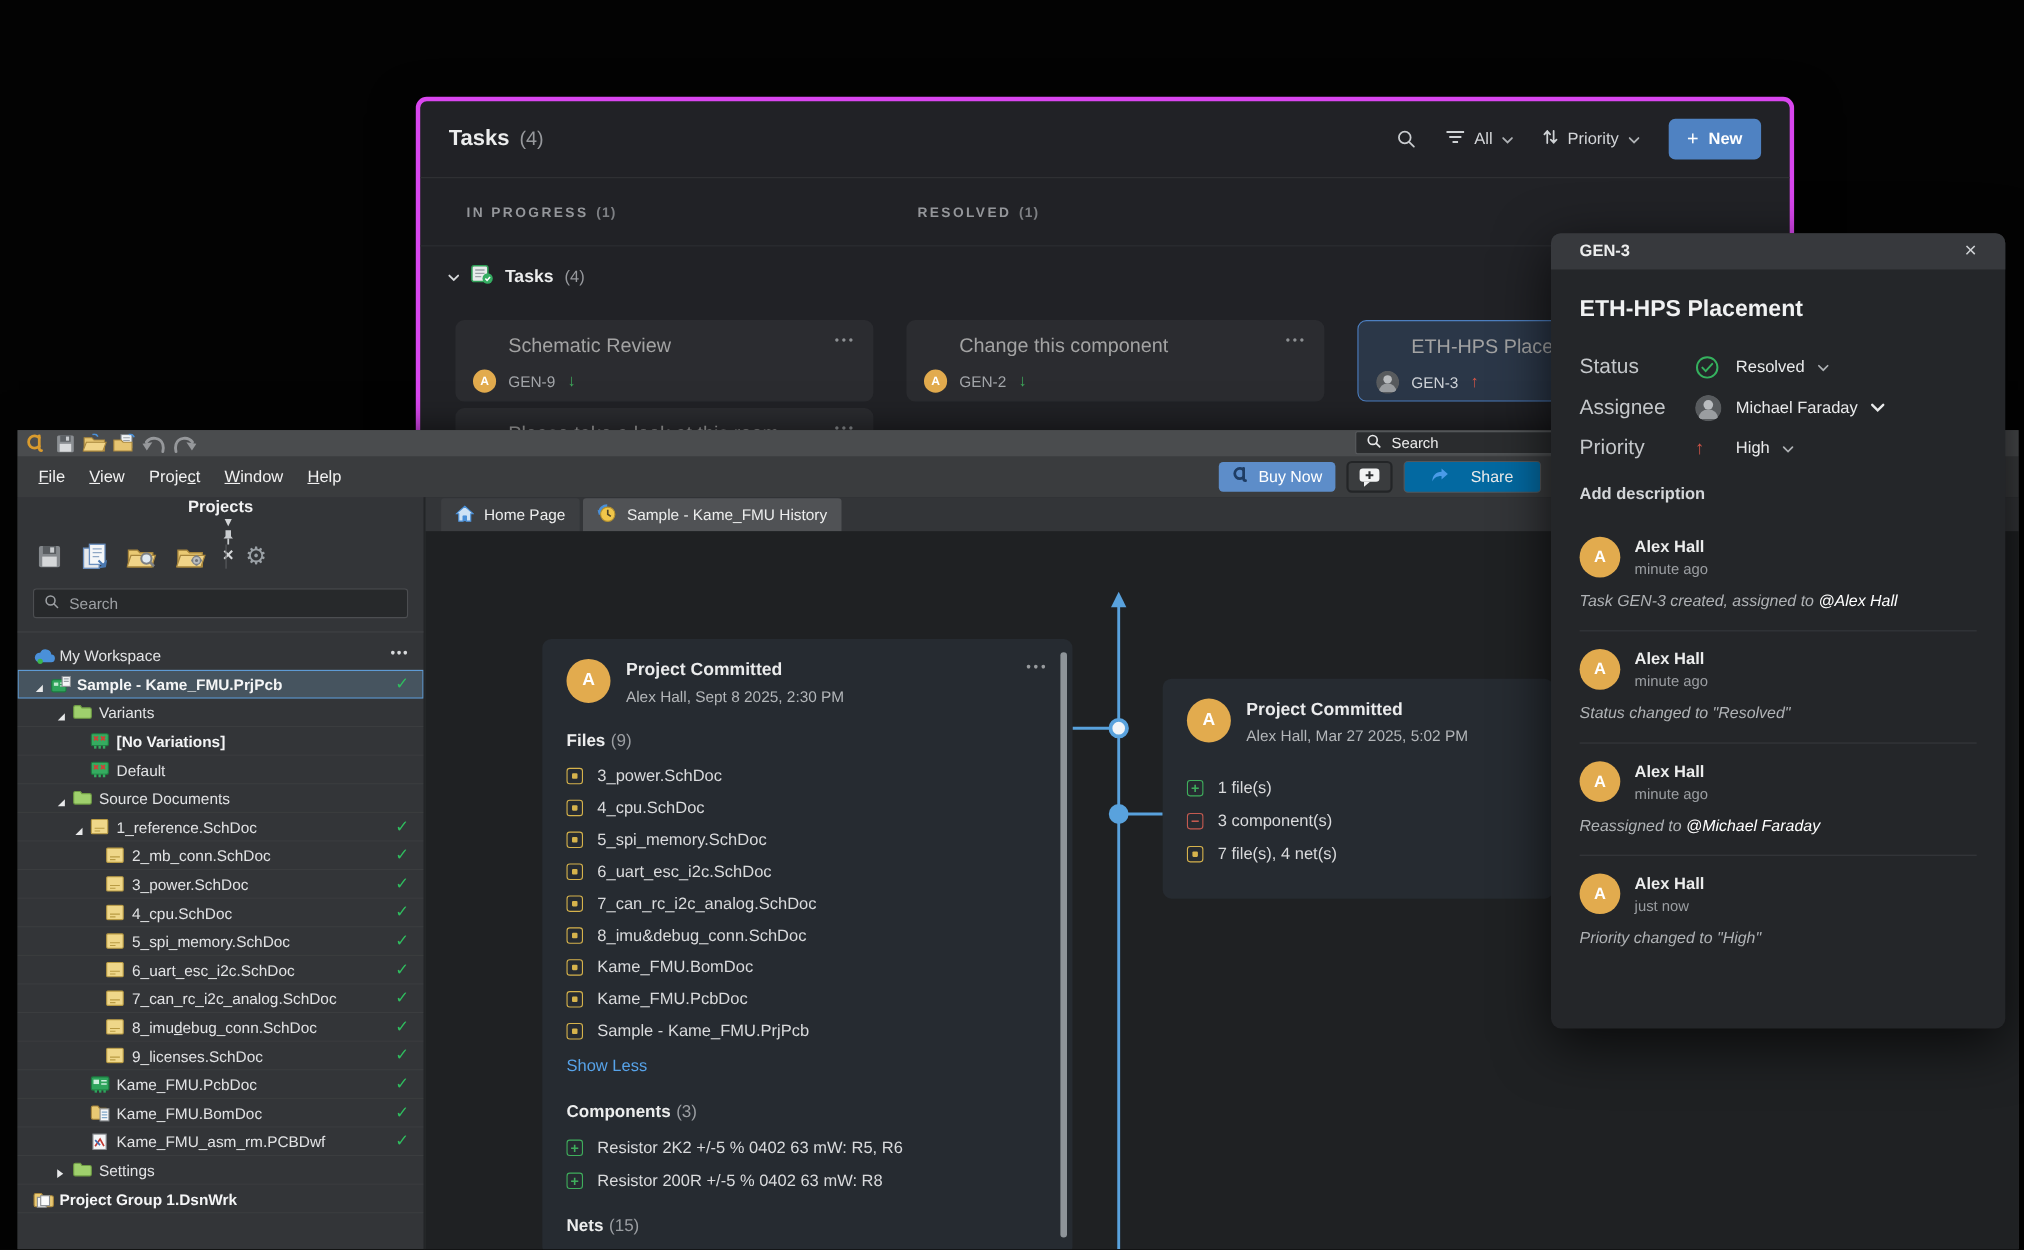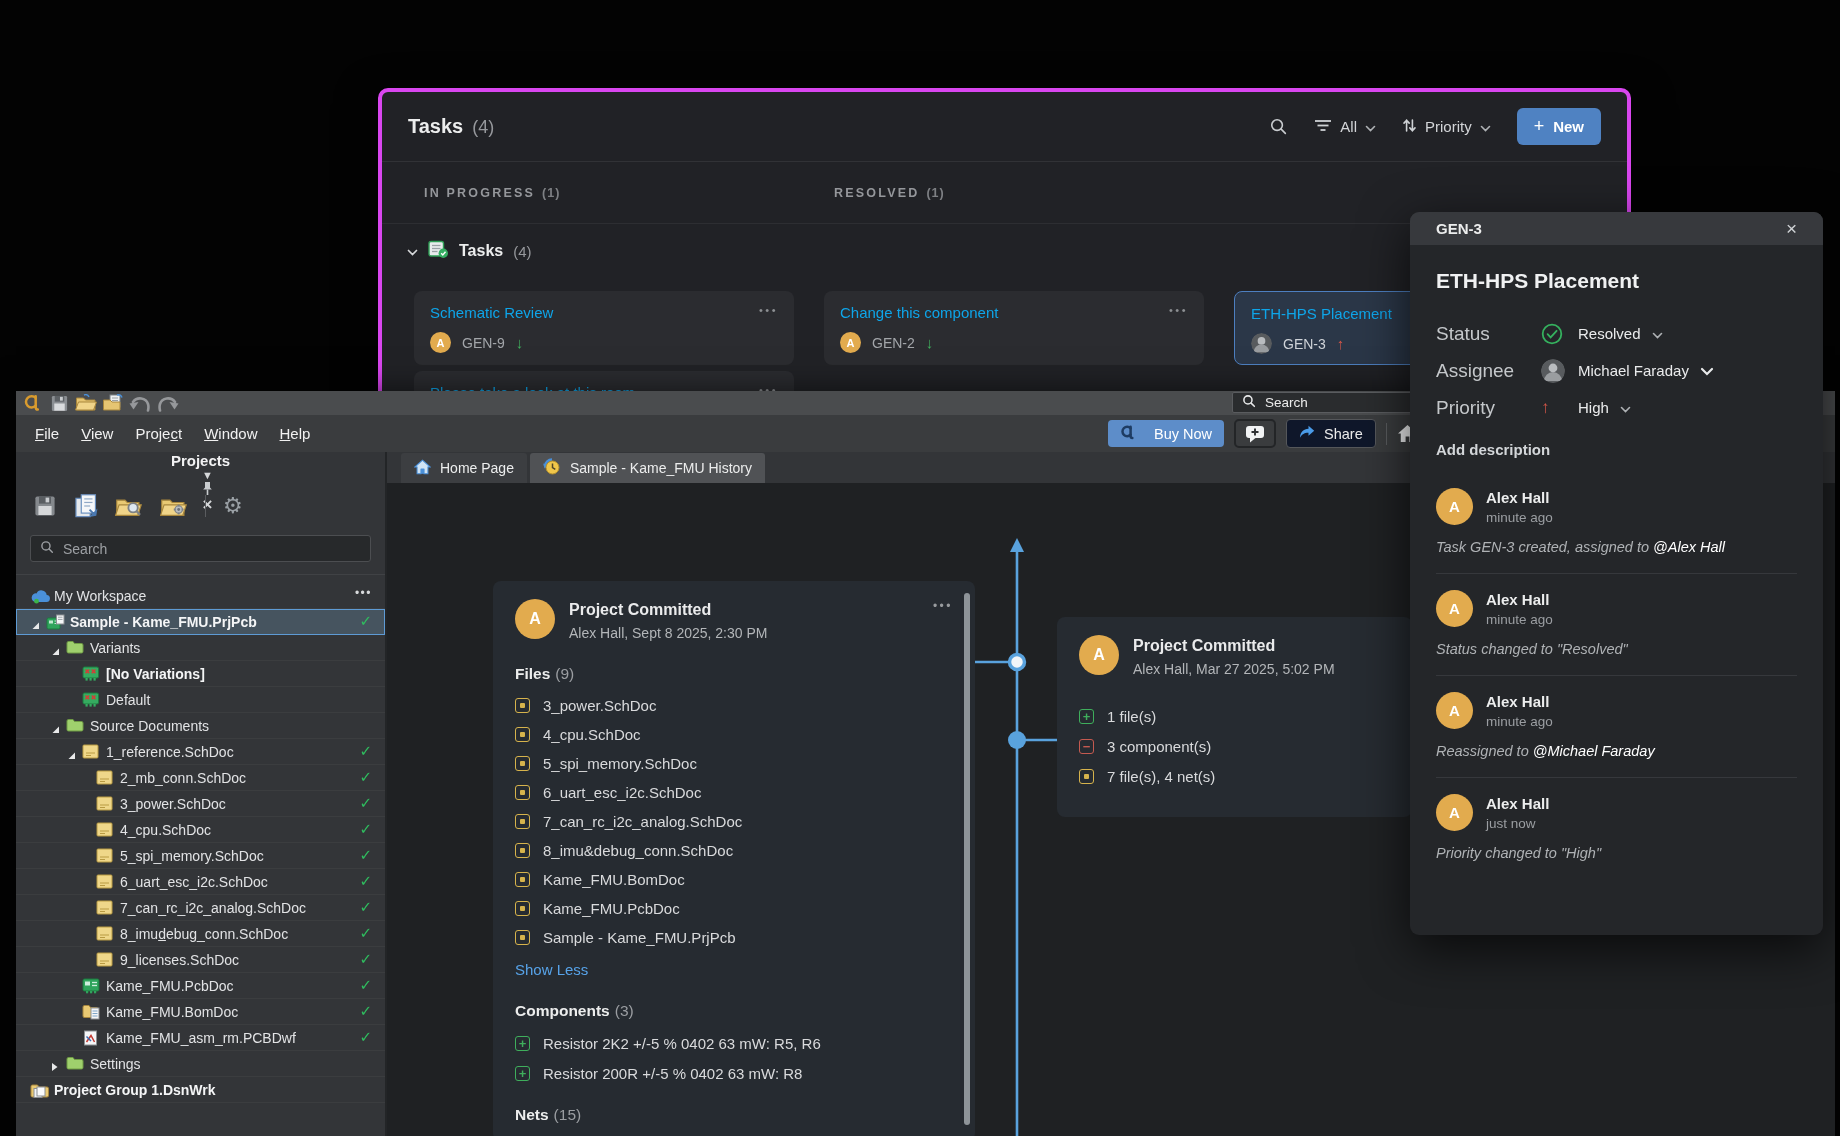--- a/index.html
+++ b/index.html
@@ -22,21 +22,21 @@
   .kb-cols{position:absolute;top:71px;left:0;right:0;height:61px;display:flex;border-bottom:1px solid #2d2e32;}
   .kb-col{width:410px;padding-left:42px;display:flex;align-items:center;gap:7px;font-size:12.5px;
           font-weight:bold;letter-spacing:2.2px;color:#95979b;}
   .kb-col .cnt{color:#7e8084;letter-spacing:1px;}
   .kb-group{position:absolute;top:147px;left:25px;display:flex;align-items:center;gap:10px;}
   .kb-group .glabel{font-size:16px;font-weight:bold;color:#eceded;}
   .kb-group .gcnt{font-size:15px;color:#96989c;}
   .kcard{position:absolute;width:380px;height:74px;background:#2b2c30;border-radius:8px;padding:13px 16px;}
   .kcard.hl{background:#2b3748;border:1.5px solid #4d7fc0;}
   .kcard-top{display:flex;justify-content:space-between;align-items:flex-start;}
-  .kcard-title{font-size:15px;color:#0ea5e9;}
+  .kcard-title{font-size:18px;color:#a3a3a3;margin-left:32px;}
   .kdots{color:#8d9093;letter-spacing:2.5px;font-size:11px;cursor:pointer;}
   .kcard-bot{display:flex;align-items:center;gap:11px;margin-top:11px;}
   .kav{width:21px;height:21px;border-radius:50%;background:#e2ab4e;color:#fff;font-size:11px;font-weight:bold;
        display:flex;align-items:center;justify-content:center;flex:none;}
   .kav.photo{background:none;}
   .kid{font-size:14px;color:#a3a6aa;}
   .karr{font-size:15px;font-weight:bold;}
   .karr.down{color:#3fae5c;}  .karr.up{color:#d25548;}
 
   
@@ -44,26 +44,26 @@
            box-shadow:0 0 30px rgba(0,0,0,.6);}
   .alt-toolbar{height:24px;background:#4a4c4e;display:flex;align-items:center;gap:3px;padding-left:4px;position:relative;}
   .tbico{display:flex;align-items:center;justify-content:center;height:22px;min-width:24px;cursor:pointer;}
   .alt-search{position:absolute;left:1216px;top:1px;width:212px;height:21px;background:#2a2c2e;
               border:1px solid #5a5c5f;border-radius:2px;display:flex;align-items:center;gap:9px;
               padding:0 9px;color:#ececec;font-size:13.5px;cursor:text;}
   .alt-menubar{height:37px;background:#3a3c3e;display:flex;align-items:center;padding-left:8px;position:relative;}
   .menu-item{padding:0 11px;font-size:15px;color:#f1f1f1;cursor:pointer;}
   .menu-item u{text-decoration:underline;}
   .alt-actions{position:absolute;left:1092px;top:4px;display:flex;align-items:center;gap:10px;}
-  .btn-buy{display:flex;gap:19px;align-items:center;height:27px;background:#5d8dc9;border-radius:4px;
+  .btn-buy{display:flex;gap:9px;align-items:center;height:27px;background:#5d8dc9;border-radius:4px;
            padding:0 12px;color:#fff;font-size:14.5px;cursor:pointer;}
   .btn-plus{width:42px;height:29px;background:#3a3c3e;border:2px solid #232527;border-radius:5px;
             display:flex;align-items:center;justify-content:center;cursor:pointer;}
-  .btn-share{display:flex;gap:9px;align-items:center;height:29px;background:#0f172a;border:1px solid #55575a;
-             border-radius:4px;padding:0 12px;color:#ececec;font-size:14.5px;cursor:pointer;}
+  .btn-share{display:flex;gap:20px;align-items:center;height:29px;background:#0369a1;border:1px solid #55575a;
+             border-radius:4px;padding:0 24px;color:#ececec;font-size:14.5px;cursor:pointer;}
   .vsep{width:1px;height:22px;background:#5a5c5f;}
   .home-top{display:flex;align-items:center;cursor:pointer;}
 
   .alt-body{position:absolute;top:61px;bottom:0;left:0;right:0;display:flex;}
 
   
   .prj{width:371px;background:#333538;display:flex;flex-direction:column;border-right:2px solid #232527;}
   .prj-head{height:31px;display:flex;align-items:center;padding:0 13px;font-size:15px;font-weight:bold;color:#f2f2f3;flex-direction:column;}
   .prj-head .sp{flex:1;}
   .prj-head .hic{margin-left:14px;color:#d6d8da;font-size:11px;cursor:pointer;display:flex;align-items:center;}

